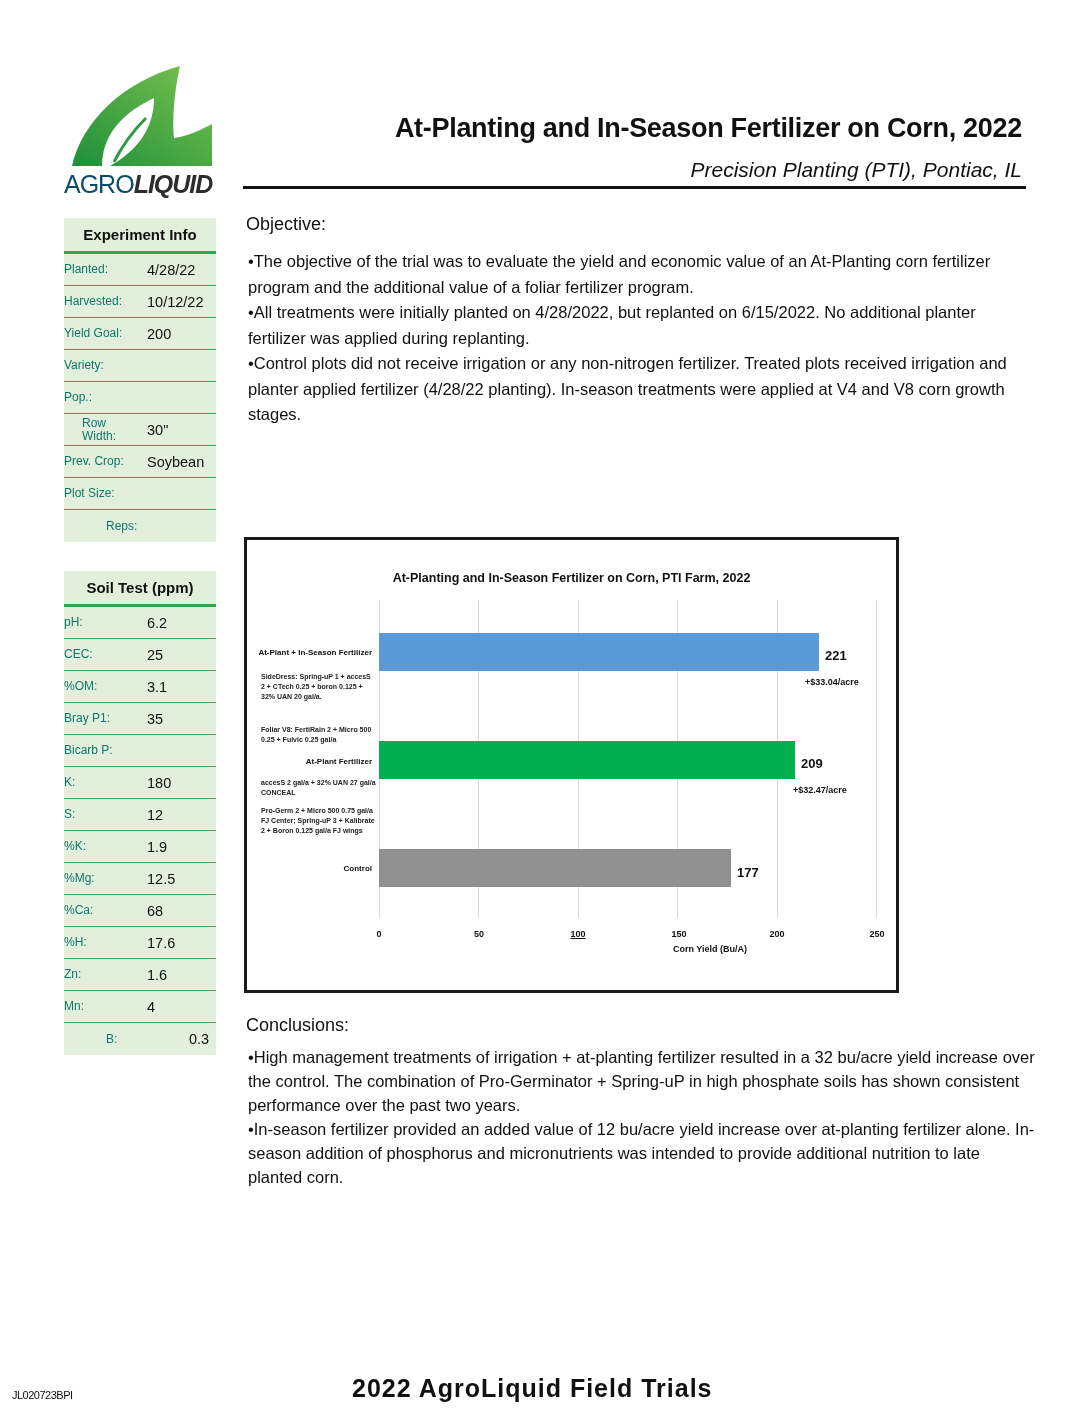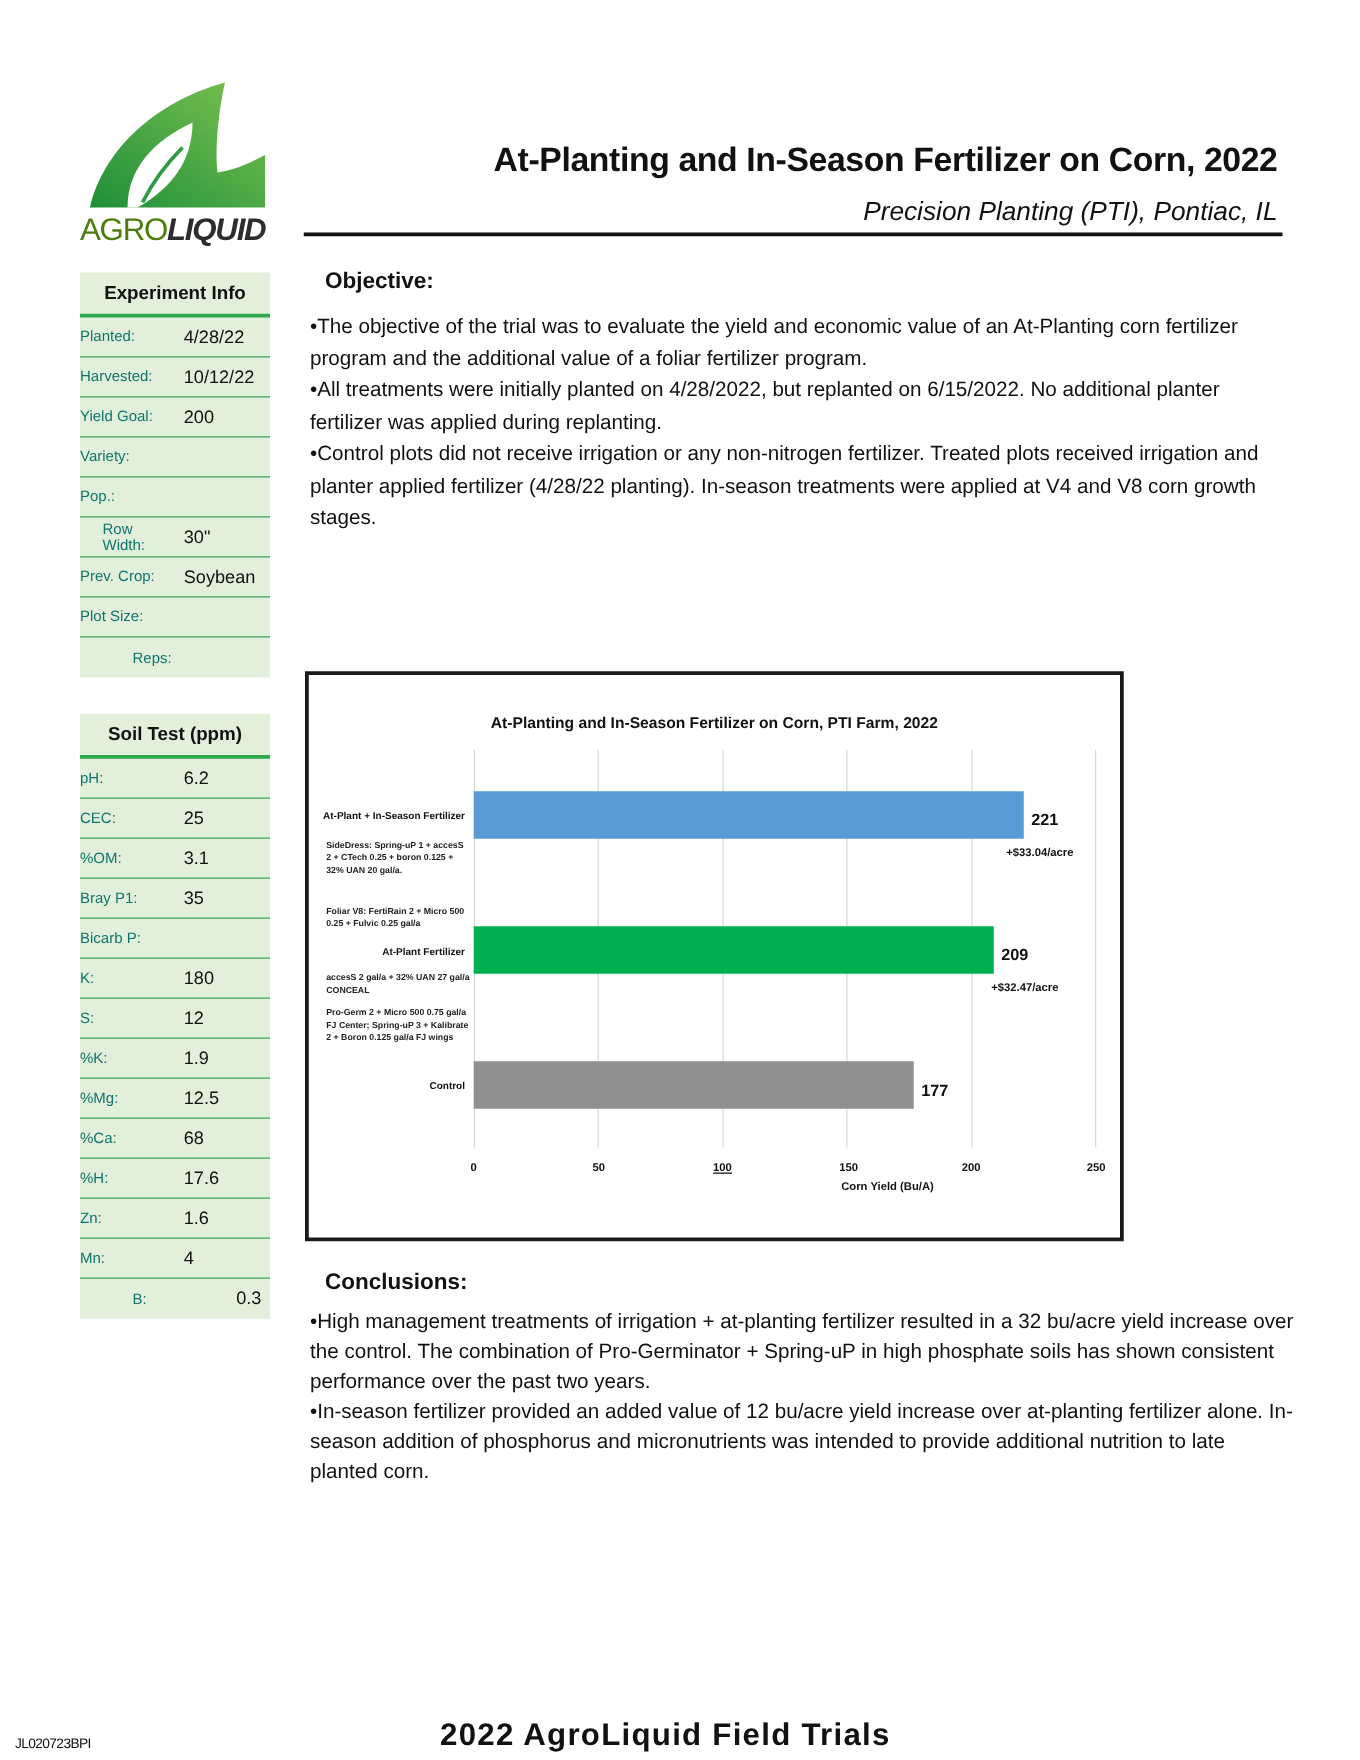--- a/index.html
+++ b/index.html
@@ -2,38 +2,38 @@
 <html><head>
 <meta charset="utf-8">
 <style>
   * { box-sizing: border-box; margin: 0; padding: 0; }
   body { width: 1088px; height: 1408px; background: #ffffff; position: relative; font-family: "Liberation Sans", sans-serif; color: #111; overflow: hidden; }
   .abs { position: absolute; }
 
   
   .logo { left: 62px; top: 62px; width: 156px; height: 134px; }
   .logo-text { position: absolute; left: 2px; top: 108px; font-size: 25px; letter-spacing: -1px; white-space: nowrap; }
-  .logo-text .agro { color: #4d7c0f; font-weight: normal; }
+  .logo-text .agro { color: #0c4a6e; font-weight: normal; }
   .logo-text .liquid { color: #2d2d2d; font-weight: bold; font-style: italic; }
 
   
   .title { right: 66px; top: 113px; font-size: 27px; font-weight: bold; font-family: "Liberation Sans", sans-serif; letter-spacing: -0.3px; }
   .subtitle { right: 66px; top: 158px; font-size: 21px; font-style: italic; }
   .title-rule { left: 243px; top: 186px; width: 783px; height: 3px; background: #111; }
 
   
   .info-table { left: 64px; width: 152px; background: #e2efda; }
   .info-head { height: 36px; display: flex; align-items: center; justify-content: center; font-weight: bold; font-size: 15px; border-bottom: 3px solid #2fa84f; }
   .info-row { height: 32px; display: flex; align-items: center; border-bottom: 1px solid #3aa55a; }
   .info-row:last-child { border-bottom: none; padding-left: 42px; }
   .info-label { width: 78px; text-align: left; font-size: 12px; color: #0f766e; line-height: 13px; }
   .info-value { flex: 1; padding-left: 5px; font-size: 14.5px; color: #111; }
 
   
-  .section-h { left: 260px; font-size: 18px; font-weight: bold; text-align: center; }
+  .section-h { left: 246px; font-size: 18px; font-weight: normal; text-align: center; }
   .para { left: 248px; width: 790px; font-size: 16.5px; line-height: 25.5px; color: #111; }
   .para p { margin: 0; }
 
   
   .chart-frame { left: 244px; top: 537px; width: 655px; height: 456px; border: 3px solid #1a1a1a; background: #fff; }
   .chart-title { left: 0; width: 100%; top: 31px; text-align: center; font-size: 12.5px; font-weight: bold; padding-left: 0; }
   .gridline { top: 60px; width: 1px; height: 318px; background: #d9d9d9; }
   .bar { height: 38px; }
   .bar-val { font-size: 13px; font-weight: bold; }
   .bar-note { font-size: 9px; font-weight: bold; }

